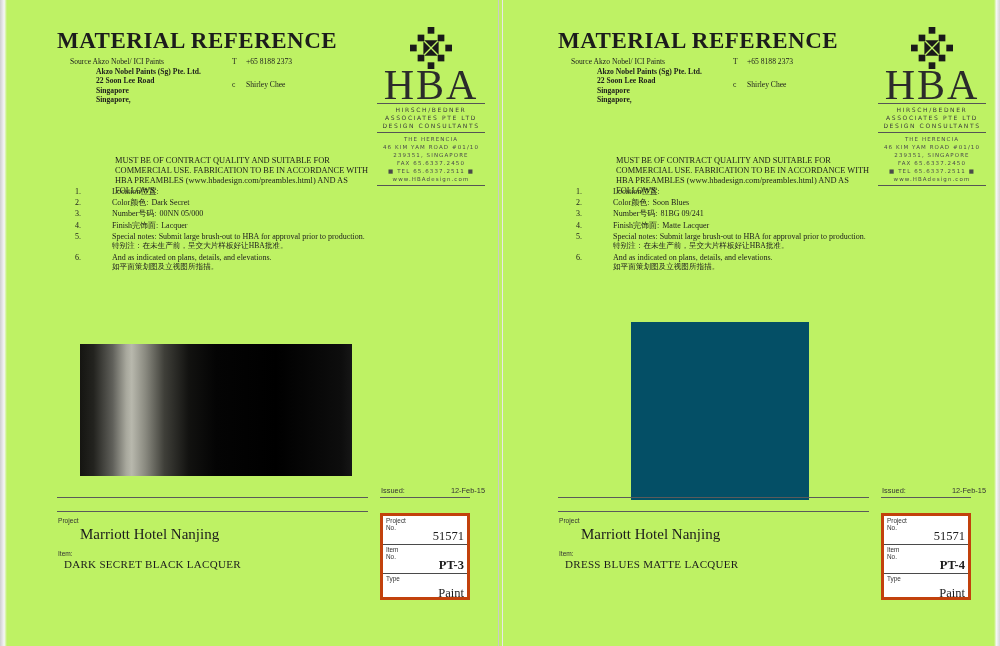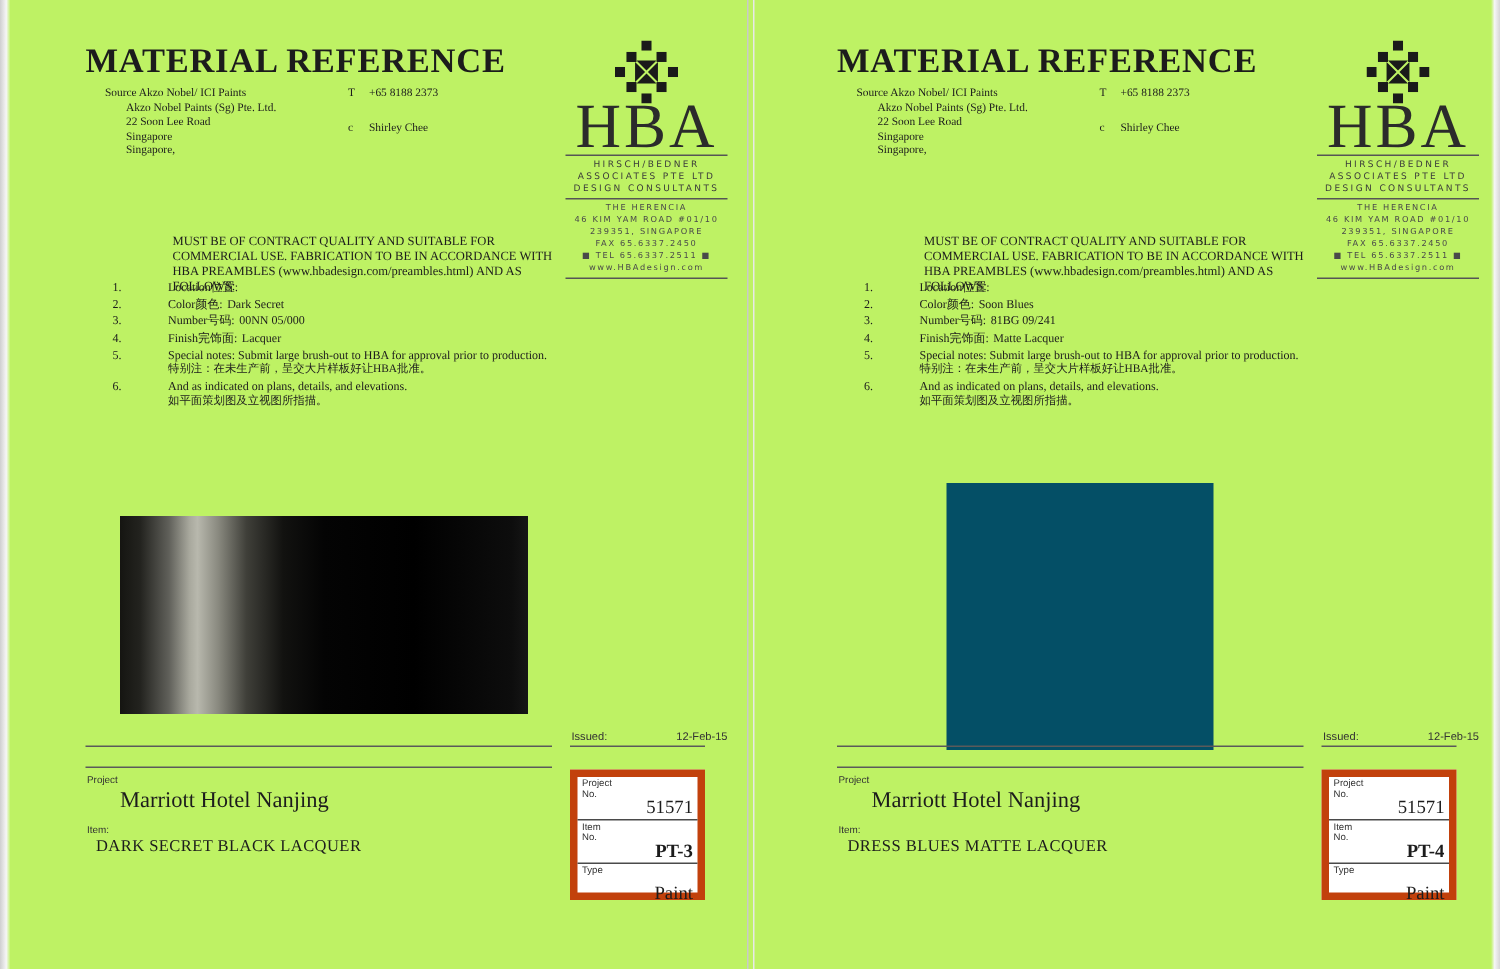--- a/index.html
+++ b/index.html
@@ -12,21 +12,21 @@
   .divider{position:absolute;left:498px;top:0;width:1px;height:646px;background:#c9c9c9;}
   .divider2{position:absolute;left:502px;top:0;width:1px;height:646px;background:#e8e8e8;}
 
   .page{position:absolute;top:0;width:498px;height:646px;background:transparent;}
   #page0{left:0;} #page1{left:501px;}
 
   .title{position:absolute;left:57px;top:28px;font-weight:bold;font-size:23px;
          letter-spacing:0.5px;white-space:nowrap;}
 
   .source{position:absolute;left:70px;top:57px;font-size:7.6px;line-height:9.6px;}
-  .source .indent{margin-left:14px;}
+  .source .indent{margin-left:26px;font-weight:bold;}
   .contact{position:absolute;left:232px;top:57px;font-size:7.6px;line-height:9.6px;}
   .contact .crow{display:flex;}
   .contact .ckey{width:14px;}
   .contact .crow + .crow{margin-top:13px;}
 
   .hba{position:absolute;left:377px;top:25px;width:108px;text-align:center;color:#2b2b2b;}
   .hba svg{display:block;margin:2px auto 1px auto;}
   .hba-name{font-size:42px;line-height:31px;letter-spacing:2px;font-family:"Liberation Serif",serif;}
   .hba-rule{border-top:1px solid #555;margin:2px 0;}
   .hba-firm{font-family:"DejaVu Sans",sans-serif;font-size:6px;line-height:8px;
@@ -53,21 +53,21 @@
   .issued{position:absolute;left:381px;top:486px;width:104px;display:flex;
           justify-content:space-between;font-size:7.4px;}
   .issued-rule{position:absolute;left:380px;top:497px;width:90px;border-top:1.5px solid #5a5a5a;}
 
   .project-label{position:absolute;left:58px;top:517px;}
   .project-value{position:absolute;left:80px;top:526px;font-size:15px;}
   .item-label{position:absolute;left:58px;top:550px;}
   .item-value{position:absolute;left:64px;top:558px;font-size:11px;letter-spacing:0.3px;}
 
   .infobox{position:absolute;left:380px;top:513px;width:90px;height:87px;
-           border:5px solid #c2410c;background:#fff;box-sizing:border-box;}
+           border:3px solid #c2410c;background:#fff;box-sizing:border-box;}
   .ibrow{position:relative;box-sizing:border-box;border-bottom:1px solid #4a4a4a;height:29px;}
   .ibrow:last-child{border-bottom:none;height:27px;}
   .iblabel{position:absolute;left:3px;top:1px;font-family:"Liberation Sans",sans-serif;
            font-size:6.4px;line-height:7.4px;color:#333;}
   .ibval{position:absolute;right:3px;bottom:0;font-size:12.5px;}
   .bold{font-weight:bold;}
 </style>
 </head>
 <body>
 

